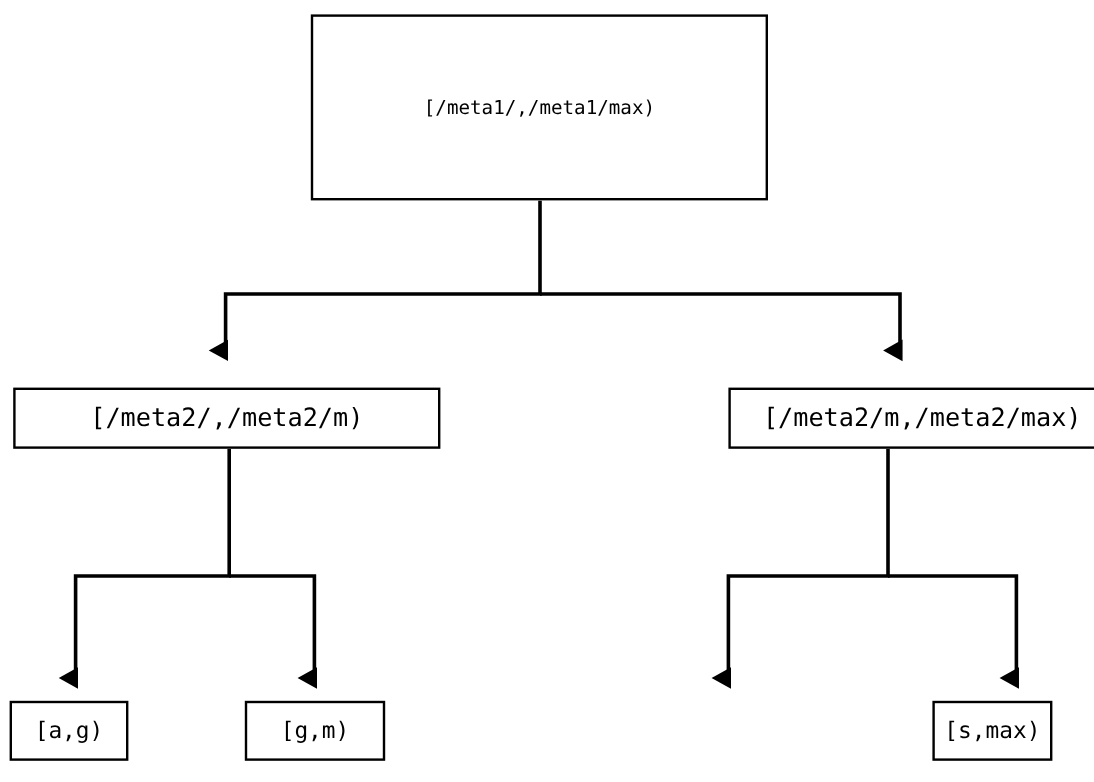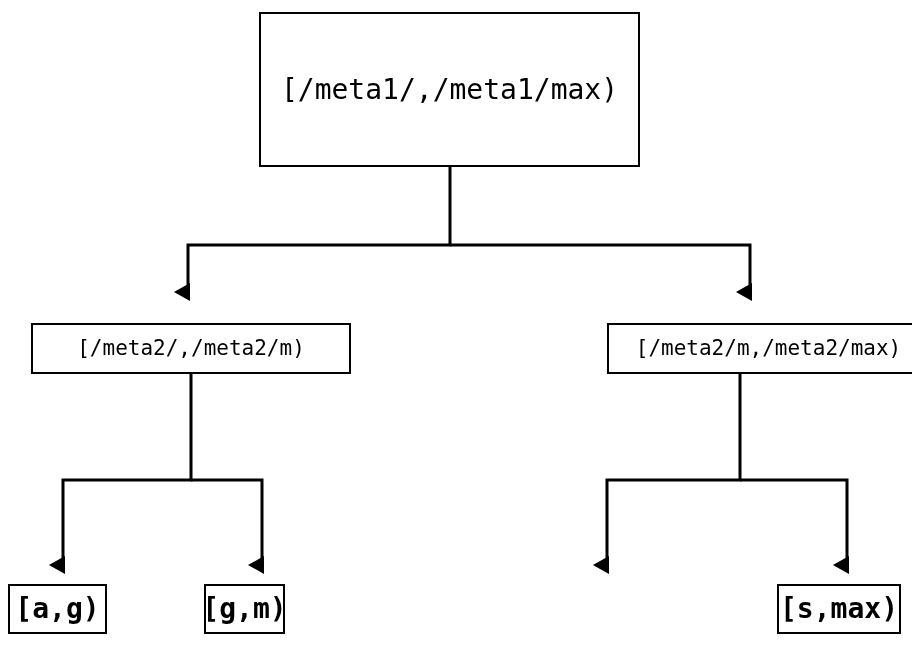--- a/index.html
+++ b/index.html
@@ -35,23 +35,23 @@
     z-index: 2;
   }
   .node-label {
     color: #000000;
     font-family: "DejaVu Sans Mono", "Liberation Mono", monospace;
     font-size: 21px;
     line-height: 1;
     letter-spacing: 0px;
     white-space: pre;
   }
-  .node-root .node-label { font-size: 28px; text-align: right; }
+  .node-root .node-label { font-size: 16px; text-align: right; }
   .node-internal .node-label { font-size: 21px; }
-  .node-leaf .node-label { font-size: 28px; font-weight: bold; }
+  .node-leaf .node-label { font-size: 19px; }
 </style>
 </head>
 <body>
 
 <div id="diagram-root">
 
   <svg id="edge-layer" viewBox="0 0 912 652" width="912" height="652" xmlns="http://www.w3.org/2000/svg">
     <defs>
       <marker id="arrowhead" viewBox="0 0 10 10" refX="5" refY="1.2" markerWidth="7" markerHeight="6" orient="auto-start-reverse" markerUnits="strokeWidth">
         <path d="M 0 0 L 10 0 L 5 9 z" fill="#000000"></path>
@@ -65,34 +65,34 @@
     <path d="M 191 480 L 262 480 L 262 565" fill="none" stroke="#000000" stroke-width="3" marker-end="url(#arrowhead)"></path>
 
     <path d="M 740 374 L 740 480 L 607 480 L 607 565" fill="none" stroke="#000000" stroke-width="3" marker-end="url(#arrowhead)"></path>
     <path d="M 740 480 L 847 480 L 847 565" fill="none" stroke="#000000" stroke-width="3" marker-end="url(#arrowhead)"></path>
   </svg>
 
   <div class="node node-root" style="left:259px; top:12px; width:381px; height:155px;">
     <span class="node-label">[/meta1/,/meta1/max)</span>
   </div>
 
-  <div class="node node-internal" style="left:31px; top:323px; width:320px; height:51px;">
+  <div class="node node-internal" style="left:11px; top:323px; width:356px; height:51px;">
     <span class="node-label">[/meta2/,/meta2/m)</span>
   </div>
 
   <div class="node node-internal" style="left:578px; top:323px; width:323px; height:51px;margin-left:29px;">
     <span class="node-label">[/meta2/m,/meta2/max)</span>
   </div>
 
   <div class="node node-leaf" style="left:8px; top:584px; width:99px; height:50px;">
     <span class="node-label">[a,g)</span>
   </div>
 
-  <div class="node node-leaf" style="left:204px; top:584px; width:81px; height:50px;">
+  <div class="node node-leaf" style="left:204px; top:584px; width:117px; height:50px;">
     <span class="node-label">[g,m)</span>
   </div>
 
 
-  <div class="node node-leaf" style="left:777px; top:584px; width:124px; height:50px;">
+  <div class="node node-leaf" style="left:777px; top:584px; width:100px; height:50px;">
     <span class="node-label">[s,max)</span>
   </div>
 
 </div>
 
 </body></html>

